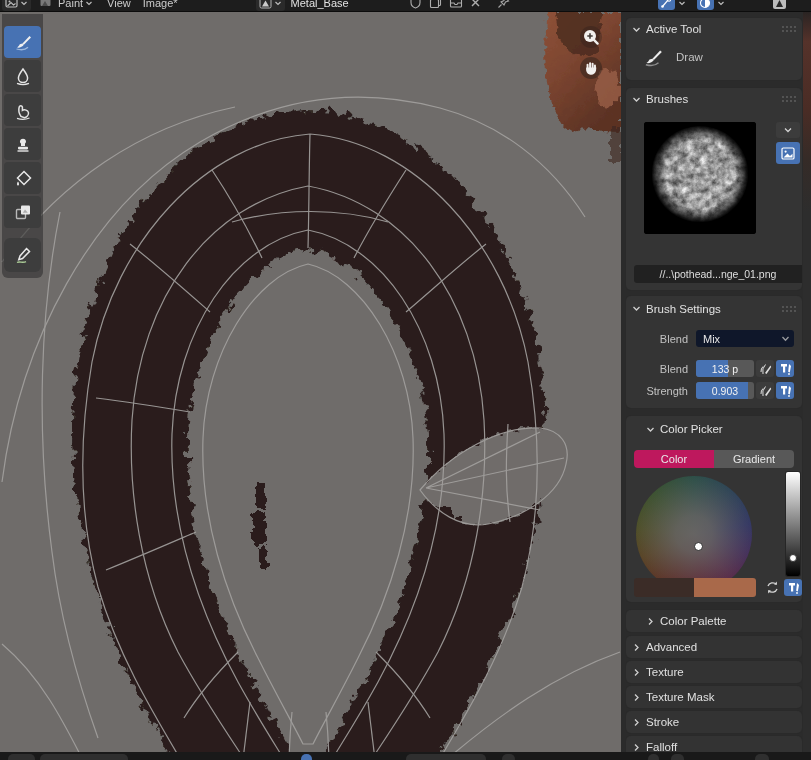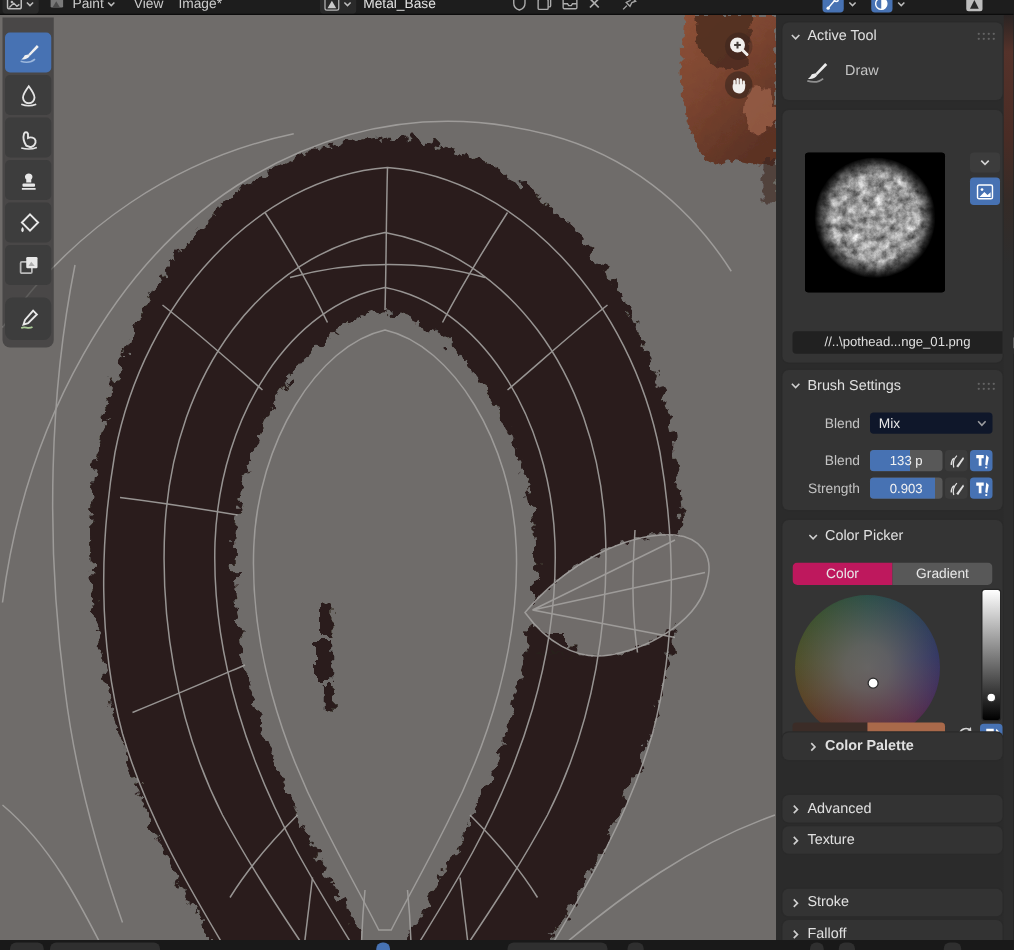--- a/index.html
+++ b/index.html
@@ -372,20 +372,42 @@
         <svg width="22" height="22" viewBox="0 0 20 20">
           <path d="M9.5,11.5 L16.5,4 L18,5.5 L10.8,12.8 Z" fill="#ececec"></path>
           <path d="M9.5,11.5 L10.8,12.8 C9.5,15 6.5,16 4,15.5 C5.5,14.5 6,13.5 6.8,12.2 Z" fill="#ececec"></path>
           <path d="M3.5,17 C8,18.3 12.5,17.6 15,15.3" stroke="#8f8f8f" stroke-width="1.3" fill="none"></path>
         </svg>
         <span class="lbl" style="font-size:11.5px">Draw</span>
       </div>
     </div>
 
     <div class="panel" style="top:76px; height:202px;">
+      <div class="phead">
+        <span class="chev">
+            <svg width="9" height="9" viewBox="0 0 9 9">
+              <path d="M1.5,3 L4.5,6 L7.5,3" stroke="#cfcfcf" stroke-width="1.3" fill="none"></path>
+            </svg>
+          </span>
+        <span>Brushes</span>
+        <span class="grip">
+            <svg width="15" height="8" viewBox="0 0 15 8">
+              <g fill="#8a8a8a">
+                <circle cx="2" cy="2" r="0.9"></circle>
+                <circle cx="6" cy="2" r="0.9"></circle>
+                <circle cx="10" cy="2" r="0.9"></circle>
+                <circle cx="14" cy="2" r="0.9"></circle>
+                <circle cx="2" cy="6" r="0.9"></circle>
+                <circle cx="6" cy="6" r="0.9"></circle>
+                <circle cx="10" cy="6" r="0.9"></circle>
+                <circle cx="14" cy="6" r="0.9"></circle>
+              </g>
+            </svg>
+          </span>
+      </div>
 
       <div id="brush-preview">
         <svg width="112" height="112" viewBox="0 0 112 112">
           <defs>
             <filter id="brushNoise" x="0" y="0" width="100%" height="100%">
               <feTurbulence type="fractalNoise" baseFrequency="0.14" numOctaves="5" seed="11" result="n"></feTurbulence>
               <feColorMatrix in="n" type="saturate" values="0"></feColorMatrix>
               <feComponentTransfer>
                   <feFuncR type="gamma" amplitude="1.5" exponent="2.2" offset="0"></feFuncR>
                   <feFuncG type="gamma" amplitude="1.5" exponent="2.2" offset="0"></feFuncG>
@@ -549,21 +571,21 @@
         <div class="sqbtn blue" style="margin-left:2px;">
           <svg width="13" height="13" viewBox="0 0 13 13">
               <path d="M2,2 H8 V4.5 H6.2 V10.5 H4 V4.5 H2 Z" fill="#fff"></path>
               <path d="M10,2 L12,4 L10.8,10.5 L9.2,9.8 Z" fill="#fff"></path>
               <circle cx="10" cy="12" r="0.9" fill="#fff"></circle>
             </svg>
         </div>
       </div>
     </div>
 
-    <div class="panel collapsed" style="top:574px;font-weight:bold;">
+    <div class="panel collapsed" style="top:598px;">
       <div class="phead" style="padding-left:20px;">
         <span class="chev">
             <svg width="9" height="9" viewBox="0 0 9 9">
               <path d="M3,1.5 L6,4.5 L3,7.5" stroke="#cfcfcf" stroke-width="1.3" fill="none"></path>
             </svg>
           </span>
         <span>Color Palette</span>
       </div>
     </div>
     <div class="panel collapsed" style="top:624px;">
@@ -577,20 +599,30 @@
       </div>
     </div>
     <div class="panel collapsed" style="top:649px;">
       <div class="phead">
         <span class="chev">
             <svg width="9" height="9" viewBox="0 0 9 9">
               <path d="M3,1.5 L6,4.5 L3,7.5" stroke="#cfcfcf" stroke-width="1.3" fill="none"></path>
             </svg>
           </span>
         <span>Texture</span>
+      </div>
+    </div>
+    <div class="panel collapsed" style="top:674px;">
+      <div class="phead">
+        <span class="chev">
+            <svg width="9" height="9" viewBox="0 0 9 9">
+              <path d="M3,1.5 L6,4.5 L3,7.5" stroke="#cfcfcf" stroke-width="1.3" fill="none"></path>
+            </svg>
+          </span>
+        <span>Texture Mask</span>
       </div>
     </div>
     <div class="panel collapsed" style="top:699px;">
       <div class="phead">
         <span class="chev">
             <svg width="9" height="9" viewBox="0 0 9 9">
               <path d="M3,1.5 L6,4.5 L3,7.5" stroke="#cfcfcf" stroke-width="1.3" fill="none"></path>
             </svg>
           </span>
         <span>Stroke</span>

